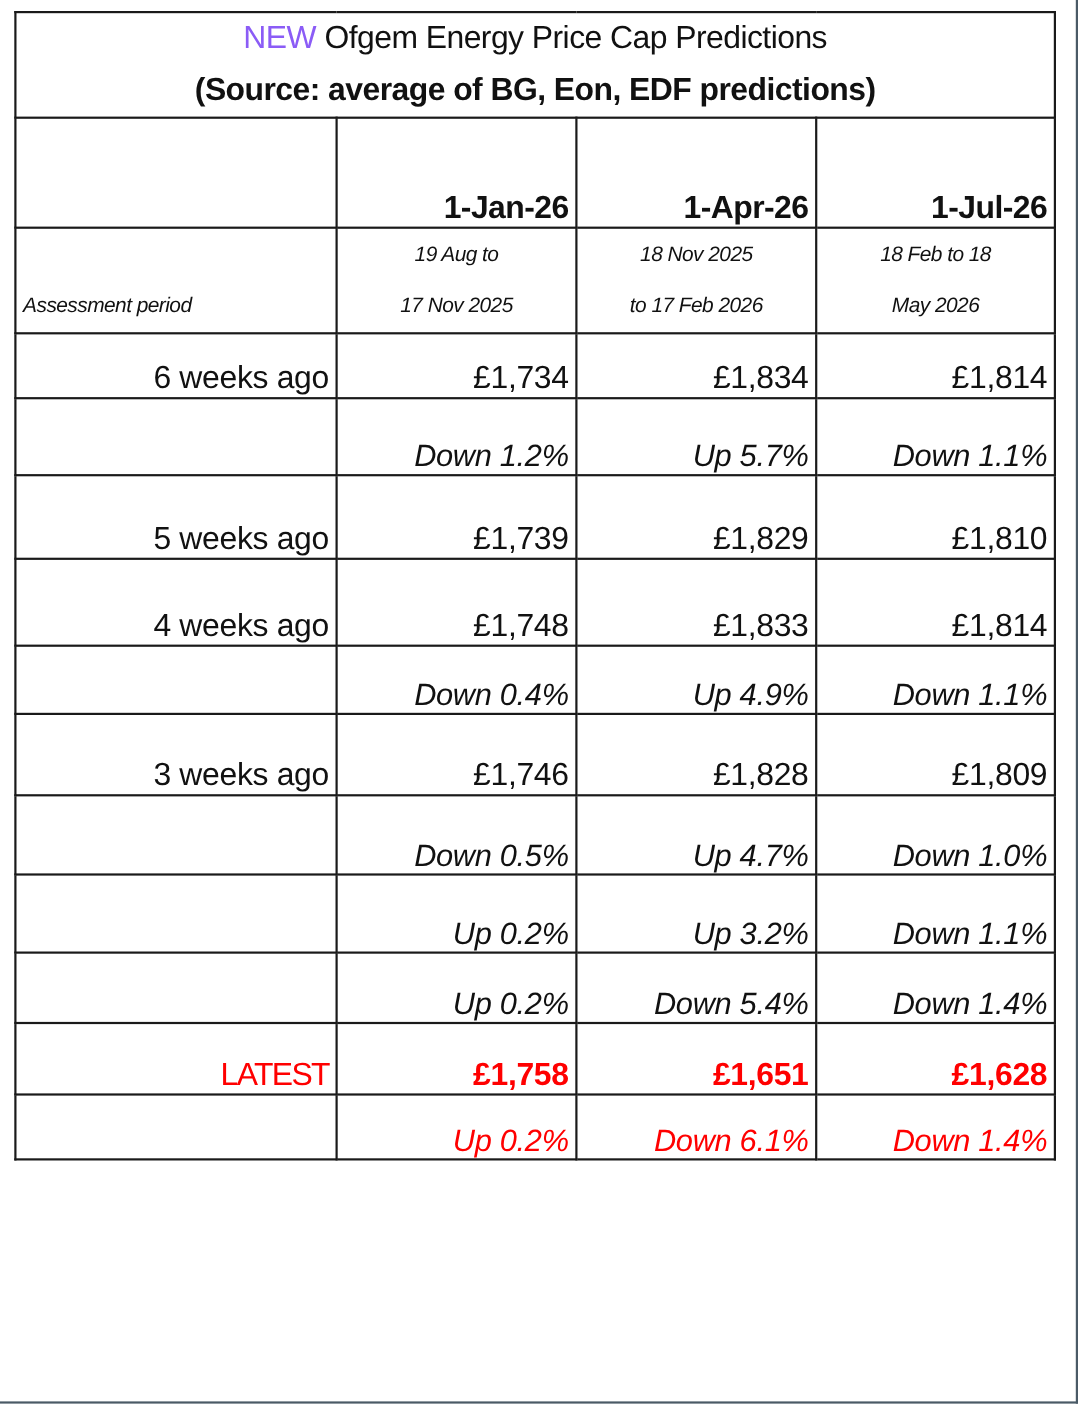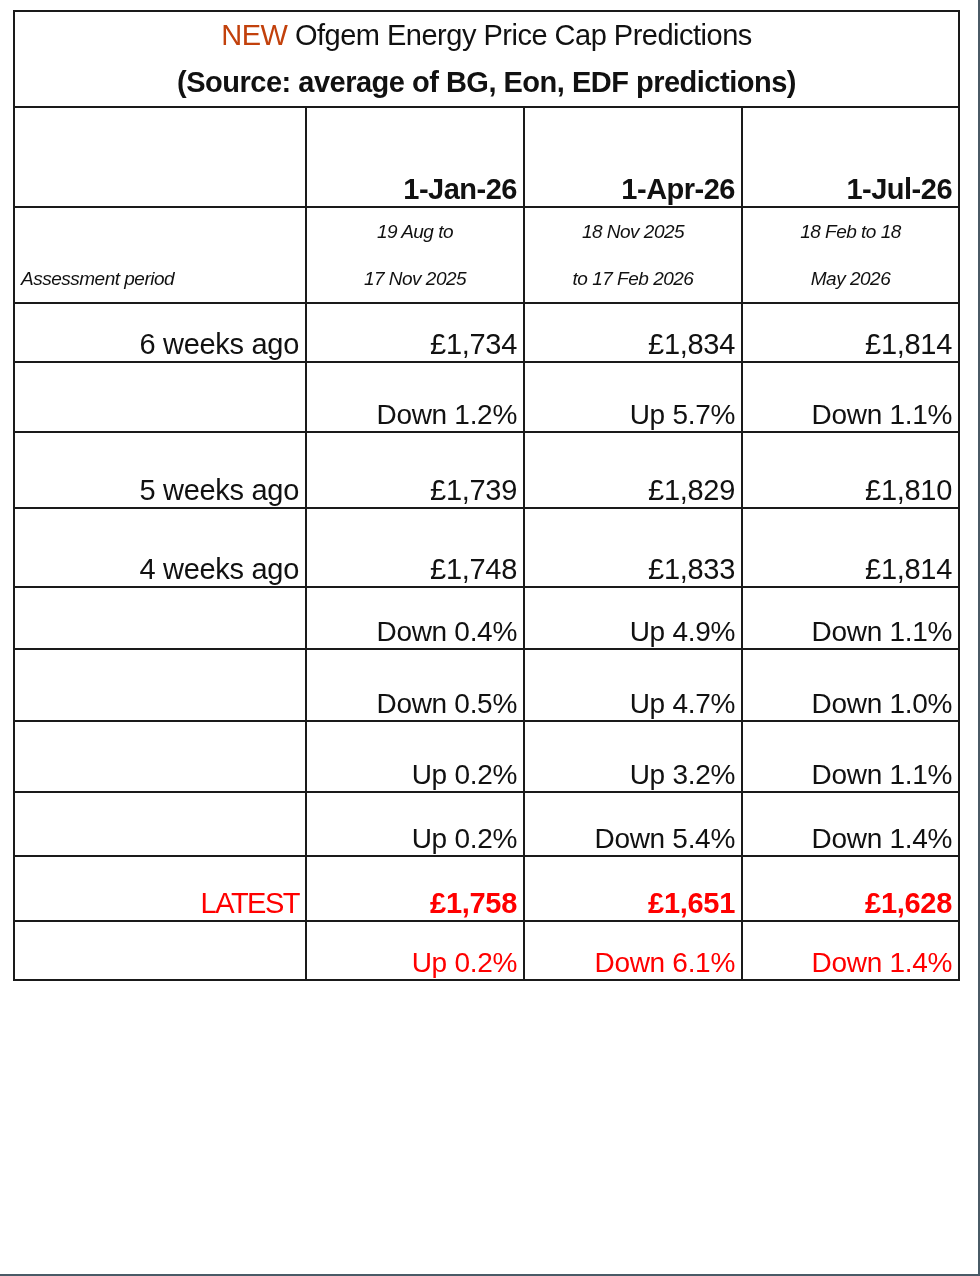--- a/index.html
+++ b/index.html
@@ -10,28 +10,28 @@
   .edge-right { position: absolute; right: 0; top: 0; width: 2px; height: 1276px; background: #4a5a66; }
   .edge-bottom { position: absolute; left: 0; bottom: 0; width: 980px; height: 2px; background: #4a5a66; }
   table.cap {
     position: absolute; left: 13px; top: 10px; width: 945px;
     border-collapse: collapse; table-layout: fixed; color: #111;
   }
   table.cap td { border: 2px solid #1a1a1a; padding: 0 6px; vertical-align: bottom; }
   col.c1 { width: 292px; } col.c2 { width: 218px; } col.c3 { width: 218px; } col.c4 { width: 217px; }
   .title-cell { text-align: center; vertical-align: middle !important; font-size: 29px; line-height: 47px; letter-spacing: -0.5px; }
   .title-cell .line { display: block; }
-  .title-cell .hl { color: #c2410c; margin-top: 21px; }
+  .title-cell .hl { color: #8b5cf6; margin-top: 21px; }
   .bold { font-weight: bold; }
   .hdr td { font-size: 29px; font-weight: bold; text-align: right; padding-bottom: 4px; letter-spacing: -0.5px; }
   .assess td { font-size: 19px; font-style: italic; text-align: center; line-height: 47px; padding-bottom: 2px; letter-spacing: -0.5px; }
   .assess td.lbl { text-align: left; padding-left: 6px; }
   .val td { font-size: 29px; text-align: right; padding-bottom: 6px; letter-spacing: -0.3px; }
   .val td.lbl { text-align: right; padding-left: 22px; }
-  .pct td { font-size: 28px; text-align: right; padding-right: 12px; padding-bottom: 6px; letter-spacing: -0.3px; }
+  .pct td { font-size: 28px; font-style: italic; text-align: right; padding-right: 12px; padding-bottom: 6px; letter-spacing: -0.3px; }
   .red td { color: #ff0000; }
   .latest td { font-weight: bold; }
   .latest td.lbl { font-weight: normal; letter-spacing: -1.5px; }
 </style>
 </head>
 <body>
 
 <div class="edge-right"></div>
 <div class="edge-bottom"></div>
 
@@ -100,20 +100,26 @@
     <td>£1,833</td>
     <td>£1,814</td>
   </tr>
   <tr class="pct" style="height:62px">
     <td></td>
     <td>Down 0.4%</td>
     <td>Up 4.9%</td>
     <td>Down 1.1%</td>
   </tr>
 
+  <tr class="val" style="height:74px">
+    <td class="lbl">3 weeks ago</td>
+    <td>£1,746</td>
+    <td>£1,828</td>
+    <td>£1,809</td>
+  </tr>
   <tr class="pct" style="height:72px">
     <td></td>
     <td>Down 0.5%</td>
     <td>Up 4.7%</td>
     <td>Down 1.0%</td>
   </tr>
 
   <tr class="pct" style="height:71px">
     <td></td>
     <td>Up 0.2%</td>

